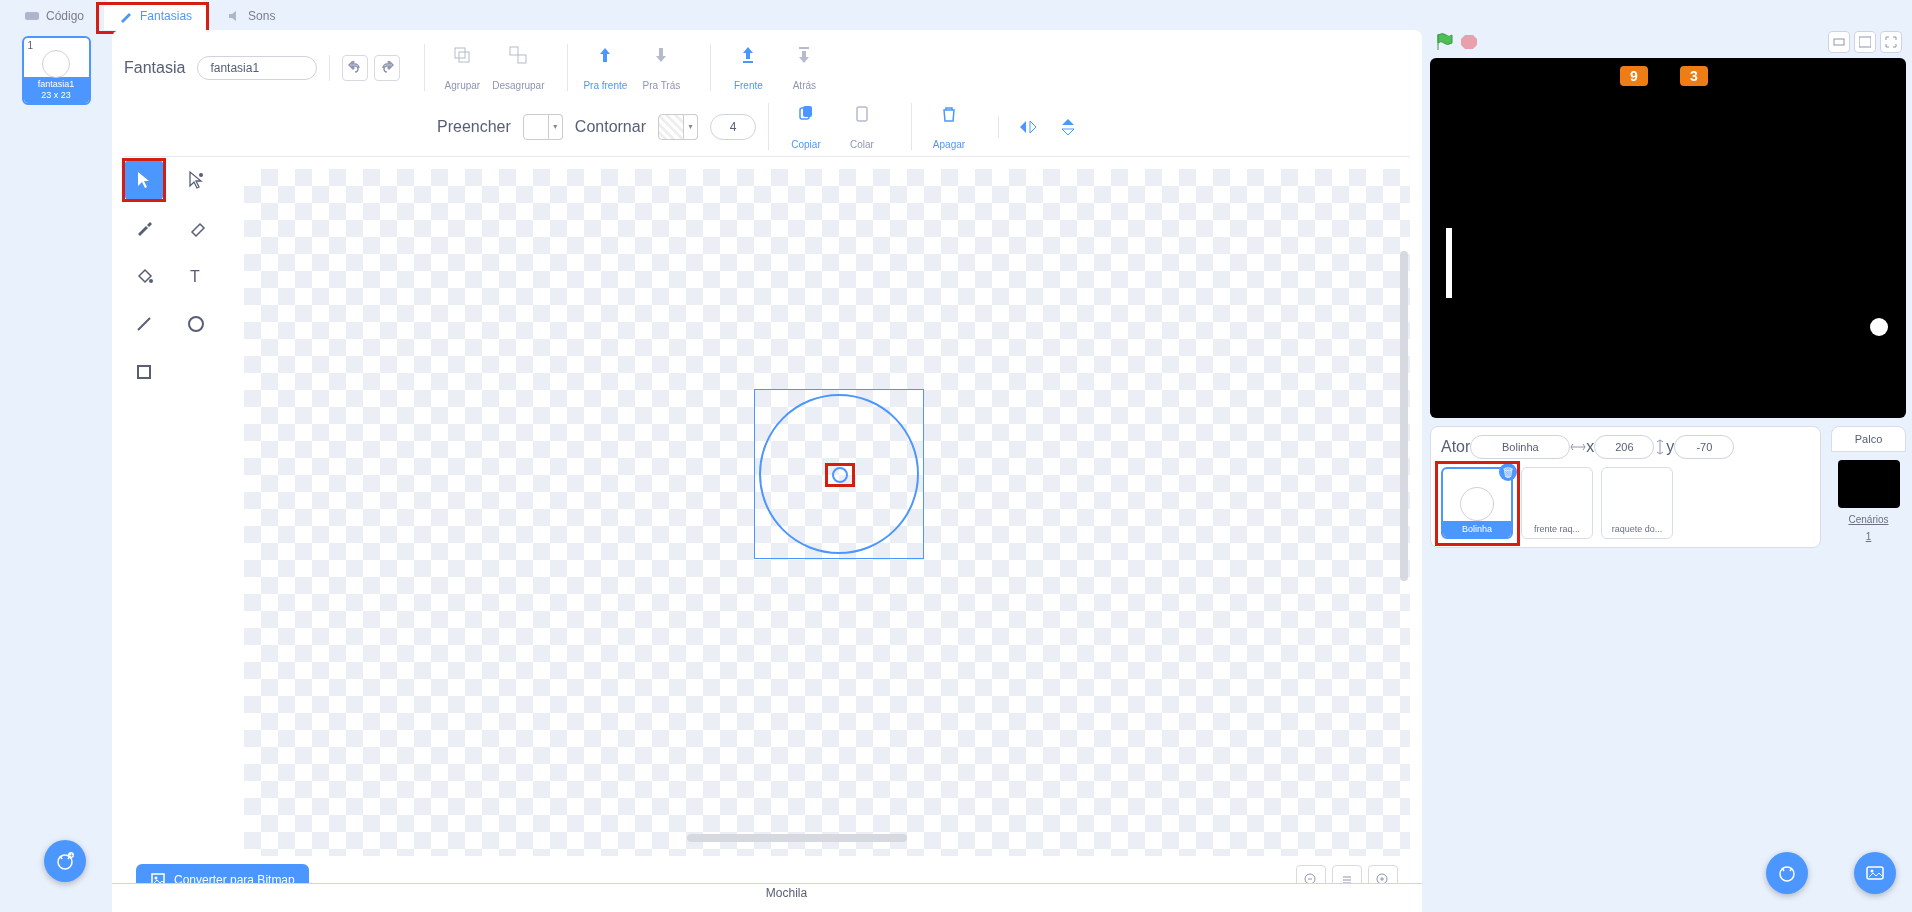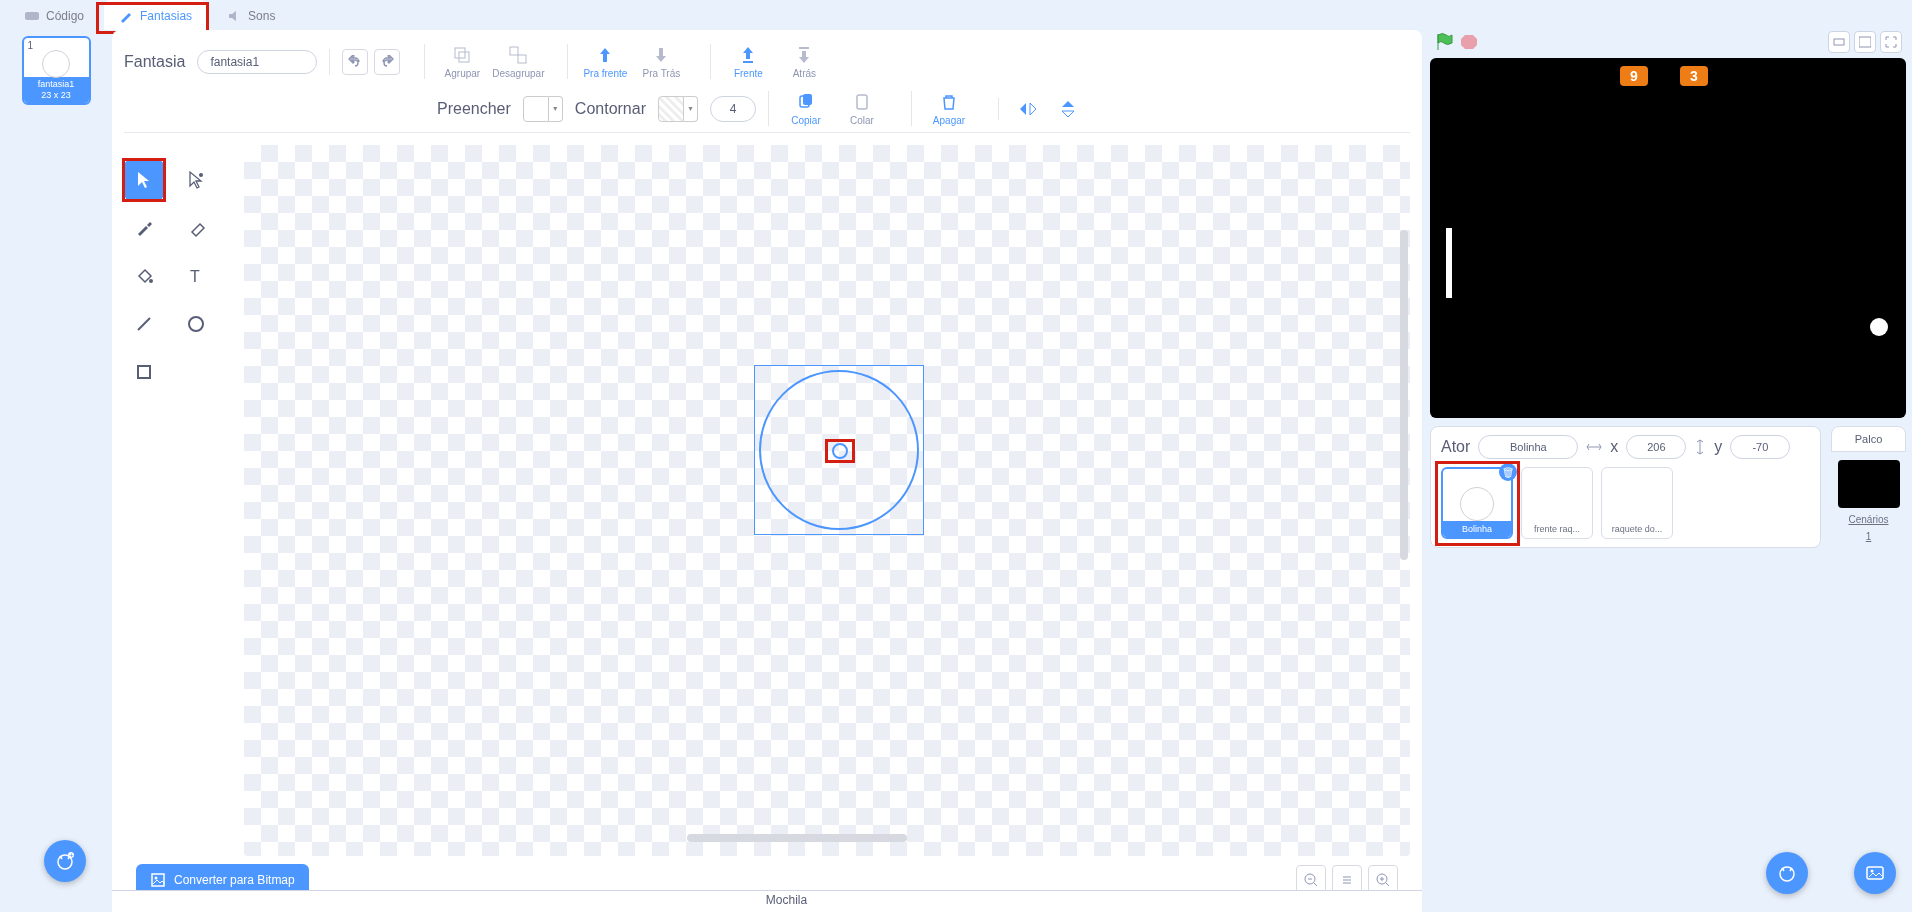--- a/index.html
+++ b/index.html
@@ -23,21 +23,21 @@
 .center-col { flex:1; background:#fff; border-radius:8px 8px 0 0; margin-top:0; padding:8px 12px 0; display:flex; flex-direction:column; position:relative; }
 .right-col { width:490px; display:flex; flex-direction:column; padding:0 6px 0 8px; }
 
 
 .tool-row { display:flex; align-items:center; gap:12px; padding:6px 0; }
 .tool-row.bordered { border-bottom:1px solid #e8e8ee;justify-content:center; }
 .label { color:#575e75; font-size:16px; }
 .text-input { border:1px solid #ced3e0; border-radius:16px; padding:4px 12px; font-size:12px; width:120px; background:#fff; color:#575e75;}
 .sq-btn { width:26px; height:26px; border:1px solid #d9d9e3; border-radius:4px; background:#fff; display:flex; align-items:center; justify-content:center; color:#8e95b3; }
 .tool-group { display:flex; align-items:center; gap:6px; padding:0 12px; border-left:1px solid #e5e5ee; }
-.vbtn { display:flex; flex-direction:column; align-items:center; gap:2px; color:#8e95b3; font-size:10px; width:50px; }
+.vbtn { display:flex; flex-direction:column; align-items:center; gap:14px; color:#8e95b3; font-size:10px; width:50px; }
 .vbtn.blue { color:#4c97ff; }
 .vbtn .ic { width:22px; height:22px; display:flex; align-items:center; justify-content:center; }
 .swatch-wrap { display:flex; }
 .swatch { width:26px; height:26px; border:1px solid #ccc; border-radius:4px 0 0 4px; background:#fff; }
 .swatch-dd { width:14px; height:26px; border:1px solid #ccc; border-left:none; border-radius:0 4px 4px 0; display:flex; align-items:center; justify-content:center; font-size:8px; color:#888; }
 .num-input { width:46px; height:26px; border:1px solid #ced3e0; border-radius:14px; text-align:center; font-size:12px; background:#fff; color:#575e75;}
 
 
 .palette { display:grid; grid-template-columns:44px 44px; gap:8px; position:absolute; left:12px; top:130px; }
 .pal-btn { width:40px; height:40px; border-radius:6px; display:flex; align-items:center; justify-content:center; color:#575e75; cursor:pointer; }
@@ -75,21 +75,21 @@
 .flag-stop { display:flex; gap:6px; align-items:center; }
 .stage-size-btns { display:flex; gap:4px; }
 .sbtn { width:22px; height:22px; border:1px solid #cfd4e5; border-radius:4px; background:#fff; display:flex; align-items:center; justify-content:center; }
 .stage { margin-top:4px; height:360px; background:#000; border-radius:6px; position:relative; }
 .stage .score { position:absolute; top:8px; background:#ee7d16; color:#fff; font-weight:bold; padding:2px 10px; border-radius:4px; font-size:14px; }
 .stage .paddle { position:absolute; left:16px; top:170px; width:6px; height:70px; background:#fff; }
 .stage .ball { position:absolute; right:18px; top:260px; width:18px; height:18px; background:#fff; border-radius:50%; }
 
 .sprite-info { margin-top:8px; display:flex; gap:10px; }
 .sprite-panel { flex:1; background:#fff; border:1px solid #d9dde8; border-radius:8px; padding:8px 10px; }
-.info-row { display:flex; align-items:center; gap:8px; margin-bottom:8px; flex-wrap:wrap;}
+.info-row { display:flex; align-items:center; gap:0; margin-bottom:8px; flex-wrap:wrap;}
 .mini-input { width:60px; height:24px; border:1px solid #ced3e0; border-radius:14px; text-align:center; font-size:11px; color:#575e75; background:#fff;}
 .wide-input { width:100px; height:24px; border:1px solid #ced3e0; border-radius:14px; text-align:center; font-size:11px; color:#575e75; background:#fff;}
 .toggle-pair { display:flex; border:1px solid #ced3e0; border-radius:14px; overflow:hidden; }
 .toggle-pair span { width:26px; height:22px; display:flex; align-items:center; justify-content:center; font-size:12px;}
 .toggle-pair span.on { background:#dfe9ff; color:#4c97ff; }
 .toggle-pair span.off { color:#aeb4c6; }
 
 .sprite-list { display:flex; gap:8px; margin-top:8px; }
 .sprite-card { width:72px; height:72px; background:#fff; border:1px solid #d9dde8; border-radius:6px; display:flex; flex-direction:column; align-items:center; justify-content:flex-end; font-size:9px; color:#6b7083; position:relative;}
 .sprite-card.sel { border:2px solid #4c97ff; }
@@ -100,21 +100,21 @@
 #sprite-sel-box { position:absolute; pointer-events:none; width:85px; height:85px; }
 
 .stage-thumb-col { width:75px; display:flex; flex-direction:column; align-items:center; }
 .stage-thumb-col .hdr { font-size:11px; color:#575e75; background:#fff; border:1px solid #d9dde8; border-radius:8px 8px 0 0; width:100%; text-align:center; padding:6px 0;}
 .stage-thumb { width:62px; height:48px; background:#000; border-radius:4px; margin-top:8px; }
 .stage-thumb-col .lab { font-size:10px; color:#6b7083; margin-top:6px;text-decoration:underline; }
 
 
 .fab { position:absolute; width:42px; height:42px; background:#4c97ff; border-radius:50%; display:flex; align-items:center; justify-content:center; color:#fff; box-shadow:0 2px 6px rgba(0,0,0,.25);}
 
-.backpack-bar { position:absolute; bottom:0; left:112px; right:490px; height:22px; border-top:1px solid #d0d4e4; text-align:center; font-size:12px; color:#575e75; padding-top:2px; background:#fff;padding-left:39px;}
+.backpack-bar { position:absolute; bottom:0; left:112px; right:490px; height:29px; border-top:1px solid #d0d4e4; text-align:center; font-size:12px; color:#575e75; padding-top:2px; background:#fff;padding-left:39px;}
 
 svg { display:block; }
 </style>
 </head>
 <body>
 
 <div class="top-tabs">
   <div class="top-tab">
     <svg width="16" height="16">
         <rect x="1" y="4" width="14" height="8" rx="2" fill="#b0b5c9"></rect>

